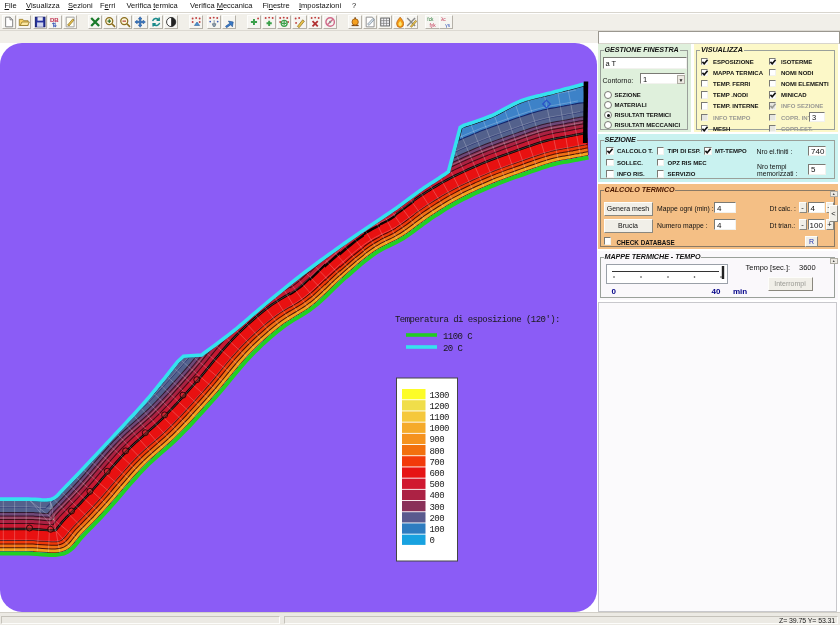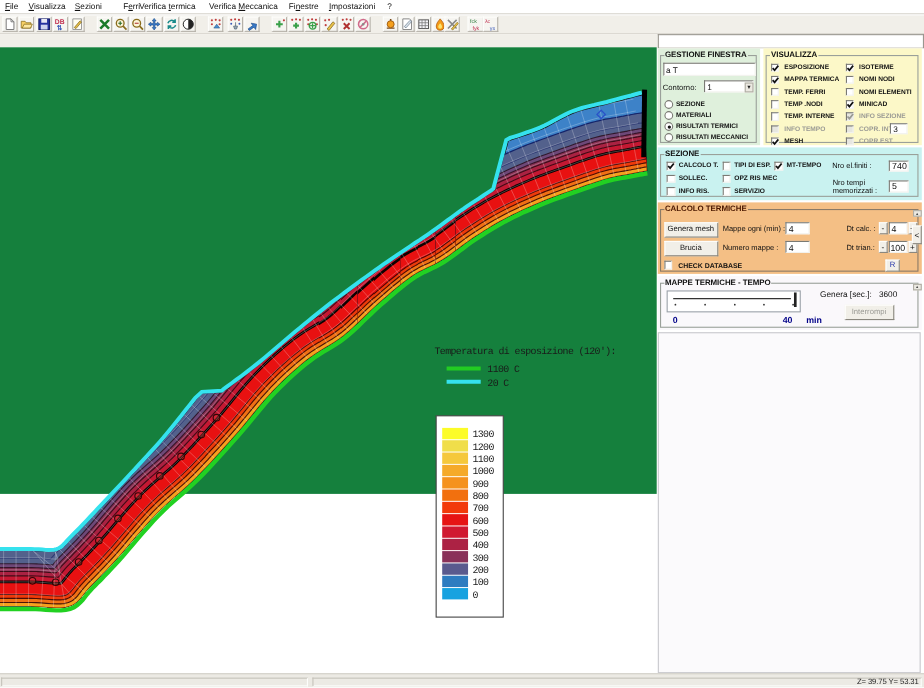--- a/index.html
+++ b/index.html
@@ -3,48 +3,48 @@
 * { margin:0; padding:0; box-sizing:border-box; }
 html,body { width:840px; height:625px; overflow:hidden; }
 body { font-family:"Liberation Sans",sans-serif; background:#fff; position:relative; }
 #menubar { position:absolute; left:0; top:0; width:840px; height:13px; background:#fff; border-bottom:1px solid #d8d5ce;padding-left:23px; }
 .mi { position:absolute; top:1px; font-size:7.5px; color:#111; }
 #toolbar { position:absolute; left:0; top:14px; width:840px; height:16.5px; background:#f1efe9; border-bottom:1px solid #dcd9d2; }
 .tbtn { position:absolute; top:0.5px; width:14.3px; height:14.5px; background:#f6f5f1; border:1px solid; border-color:#fdfdfb #b5b1a8 #b5b1a8 #fdfdfb; display:flex; align-items:center; justify-content:center; }
 #cmdbar { position:absolute; left:0; top:30.5px; width:840px; height:12.5px; background:#f1efe9; }
 #cmdfld { position:absolute; left:0px; top:1px; width:595.5px; height:11.5px; background:#f5f4f1; border:1px solid #c2beb5; font-size:7.5px; color:#333; line-height:11px; padding-left:4px; }
 #cmdfld2 { position:absolute; left:597.5px; top:0px; width:242.5px; height:13px; background:#fff; border:1px solid #9a978f; border-bottom-color:#d8d5cd; }
-#canvas { position:absolute; left:0; top:43px; width:597px; height:406px; background:#15803d; }
+#canvas { position:absolute; left:0; top:43px; width:597px; height:569px; background:#8b5cf6;border-radius:22px; }
 #statusbar { position:absolute; left:0; top:612px; width:840px; height:13px; background:#eceae4; border-top:1px solid #d2cfc7; }
 .scell { position:absolute; top:2.5px; height:8.5px; border:1px solid; border-color:#c5c2ba #fdfdfb #fdfdfb #c5c2ba; }
 #zpos { position:absolute; top:3.5px; left:779px; font-size:7px; color:#222; letter-spacing:-0.1px; }
 .pan { position:absolute; }
 .gbx { position:absolute; border:1px solid #9aa09a; }
-.pt { position:absolute; font-size:7.2px; font-weight:bold; color:#111; background:inherit; white-space:nowrap; letter-spacing:-0.05px; }
+.pt { position:absolute; font-size:7.2px; font-weight:bold; color:#111; background:inherit; white-space:nowrap; letter-spacing:-0.05px;font-style:italic; }
 .pl { position:absolute; font-size:6px; font-weight:bold; color:#111; white-space:nowrap; letter-spacing:0px; }
 .pl2 { position:absolute; font-size:6.8px; color:#111; white-space:nowrap; }
 .pl.dim { color:#9a9a94; }
 .fld { position:absolute; background:#fff; color:#111; white-space:nowrap; overflow:hidden; }
 .sunk { border:1px solid; border-color:#7a7a74 #f2f2ee #f2f2ee #7a7a74; }
 .cb { position:absolute; width:7.5px; height:7.5px; background:#fff; border:1px solid; border-color:#7a7a74 #f2f2ee #f2f2ee #7a7a74; }
 .cb.dis { background:#e6e6e0; }
 .cb svg { position:absolute; left:-1px; top:-1px; }
 .rb { position:absolute; width:8px; height:8px; border-radius:50%; background:#fff; border:1px solid #7a7a74; }
 .rdot { position:absolute; left:2px; top:2px; width:3px; height:3px; border-radius:50%; background:#111; }
 .btn { position:absolute; background:#f1efe8; border:1px solid; border-color:#fdfdfb #8a877e #8a877e #fdfdfb; font-size:7px; color:#111; display:flex; align-items:center; justify-content:center; white-space:nowrap; }
 .btn.sm { font-size:7.5px; }
 .dbtn { position:absolute; width:8px; height:8.5px; background:#ece9e2; border:1px solid #b0ada4; font-size:5px; color:#222; text-align:center; line-height:9px; }
 .spup { position:absolute; width:8.5px; height:6px; background:#ece9e2; border:1px solid #b0ada4; font-size:3.5px; color:#444; text-align:center; line-height:5px; }
 .blu { position:absolute; font-size:8px; font-weight:bold; color:#000088; }
 </style></head><body>
 <div id="menubar">
     <div class="mi" style="left:4.5px"><u>F</u>ile</div>
     <div class="mi" style="left:26px"><u>V</u>isualizza</div>
     <div class="mi" style="left:68px"><u>S</u>ezioni</div>
-    <div class="mi" style="left:112px">F<u>e</u>rri</div>
+    <div class="mi" style="left:100px">F<u>e</u>rri</div>
     <div class="mi" style="left:126.5px">Verifica <u>t</u>ermica</div>
     <div class="mi" style="left:190px">Verifica <u>M</u>eccanica</div>
     <div class="mi" style="left:262.5px">Fi<u>n</u>estre</div>
     <div class="mi" style="left:299px"><u>I</u>mpostazioni</div>
     <div class="mi" style="left:352px">?</div>
   </div>
 <div id="toolbar">
     <div class="tbtn" style="left:2px">
       <svg width="14" height="14" viewBox="0 0 14 14">
         <path d="M3,1.5 h5 l3,3 v8 h-8 z" fill="#fff" stroke="#777" stroke-width="1"></path>
@@ -585,21 +585,21 @@
     </svg>
   </div>
 <div class="pl" style="left:715px;top:148.0px;">MT-TEMPO</div>
 <div class="pl2" style="left:756.5px;top:148.0px;">Nro el.finiti :</div>
 <div class="fld sunk" style="left:808px;top:145.5px;width:18px;height:10.5px;font-size:8px;line-height:10px;padding-left:2px">740</div>
 <div class="pl2" style="left:757px;top:162.5px;">Nro tempi</div>
 <div class="pl2" style="left:757px;top:169.5px;">memorizzati :</div>
 <div class="fld sunk" style="left:808px;top:164px;width:18px;height:10.5px;font-size:8px;line-height:10px;padding-left:2px">5</div>
 <div class="pan" style="left:598px;top:183.5px;width:239.5px;height:65px;background:#f4bf85"></div>
 <div class="gbx" style="left:600px;top:190px;width:235px;height:56.5px;border-color:#8a7a66"></div>
-<div class="pt" style="left:603.5px;top:184.5px;color:#4a1800;background:#f4bf85;padding:0 1px">CALCOLO TERMICHE</div>
+<div class="pt" style="left:603.5px;top:184.5px;color:#4a1800;background:#f4bf85;padding:0 1px">CALCOLO TERMICO</div>
 <div class="btn" style="left:603.5px;top:202px;width:49px;height:13.5px">Genera mesh</div>
 <div class="btn" style="left:603.5px;top:219px;width:49px;height:13.5px">Brucia</div>
 <div class="pl2" style="left:657px;top:204.5px;">Mappe ogni (min) :</div>
 <div class="fld sunk" style="left:714px;top:202px;width:22px;height:11px;font-size:8px;line-height:11px;padding-left:2px">4</div>
 <div class="pl2" style="left:657px;top:221.5px;">Numero mappe :</div>
 <div class="fld sunk" style="left:714px;top:219px;width:22px;height:11px;font-size:8px;line-height:11px;padding-left:2px">4</div>
 <div class="pl2" style="left:769.5px;top:204.5px;">Dt calc. :</div>
 <div class="btn sm" style="left:798.5px;top:202px;width:8px;height:11px">-</div>
 <div class="fld sunk" style="left:807.5px;top:202px;width:17px;height:11px;font-size:8px;line-height:11px;padding-left:2px">4</div>
 <div class="btn sm" style="left:825.5px;top:202px;width:8px;height:11px">+</div>
@@ -618,20 +618,20 @@
 <div class="spup" style="left:829.5px;top:258px">▲</div>
 <div style="position:absolute;left:606px;top:264px;width:122px;height:20px;background:#fff;border:1px solid #9aa0a8"></div>
 <svg style="position:absolute;left:606px;top:264px" width="122" height="20" viewBox="0 0 122 20">
     <path d="M6,7.5 H113" stroke="#333" stroke-width="1"></path>
     <path d="M8,13 h0.01 M35,13 h0.01 M62,13 h0.01 M88.5,13 h0.01 M115,13 h0.01" stroke="#333" stroke-width="1.6" stroke-linecap="round"></path>
     <path d="M117,2 v13" stroke="#222" stroke-width="2.4"></path>
   </svg>
 <div class="blu" style="left:611.5px;top:286.5px;">0</div>
 <div class="blu" style="left:711.5px;top:286.5px;">40</div>
 <div class="blu" style="left:733px;top:286.5px;">min</div>
-<div class="pl2" style="left:745.5px;top:262.5px;font-size:7.5px">Genera [sec.]:</div>
+<div class="pl2" style="left:745.5px;top:262.5px;font-size:7.5px">Tempo [sec.]:</div>
 <div class="pl2" style="left:799px;top:262.5px;font-size:7.5px">3600</div>
 <div class="btn" style="left:767.5px;top:276.5px;width:45px;height:14px;color:#9a9a94">Interrompi</div>
 <div class="pan" style="left:598px;top:301.5px;width:239px;height:310px;background:#fbfafc;border:1px solid #c8c8cc"></div>
 <div id="statusbar">
     <div class="scell" style="left:1px;width:279px"></div>
     <div class="scell" style="left:283.5px;width:554px"></div>
     <div id="zpos">Z= 39.75 Y= 53.31</div>
   </div>
 </body></html>

